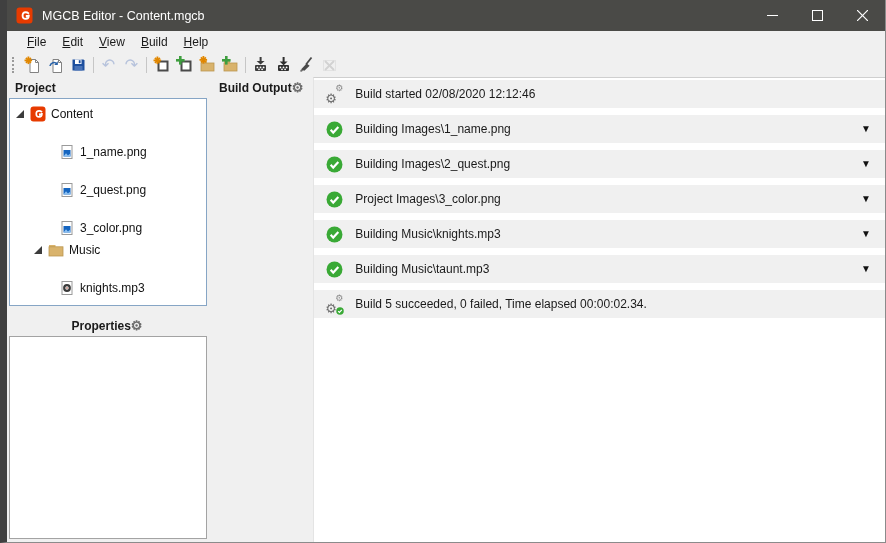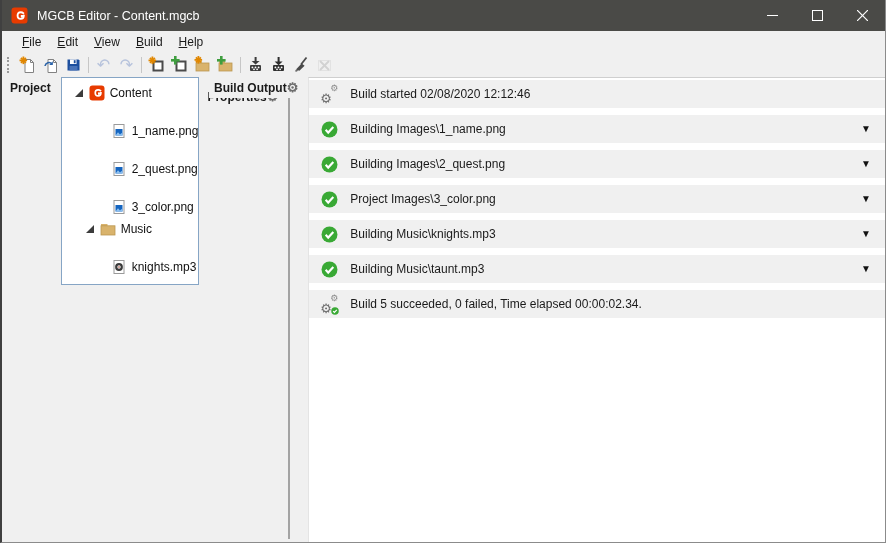--- a/index.html
+++ b/index.html
@@ -1,21 +1,21 @@
 <!DOCTYPE html>
 <html><head>
 <meta charset="utf-8">
 <style>
   * { box-sizing: border-box; margin: 0; padding: 0; }
   html, body { width: 886px; height: 543px; }
   body { font-family: "Liberation Sans", sans-serif; overflow: hidden; }
   #window {
     width: 886px; height: 543px; display: flex; flex-direction: column;
     background: #f0f0f0;
-    border-left: 2px solid #404040; border-right: 1px solid #8b8b8b; border-bottom: 1px solid #8b8b8b;
+    border-left: 7px solid #404040; border-right: 1px solid #8b8b8b; border-bottom: 1px solid #8b8b8b;
   }
 
   
   .titlebar { height: 31px; background: #4a4a47; display: flex; align-items: center; flex: none; }
   .titlebar .logo { width: 17px; height: 17px; margin: 0 9px 0 9px; flex: none; }
   .titlebar .title { color: #ffffff; font-size: 12.5px; flex: 1; white-space: nowrap; }
   .win-btn { width: 45px; height: 31px; display: flex; align-items: center; justify-content: center; flex: none; }
 
   
   .menubar { height: 21px; display: flex; align-items: center; padding-left: 12px; flex: none; }
@@ -24,28 +24,28 @@
 
   
   .toolbar { height: 25px; display: flex; align-items: center; padding-left: 3px; flex: none; }
   .grip { width: 7px; height: 16px; border-left: 2px dotted #9a9a9a; margin: 0 2px 0 2px; }
   .tbtn { width: 23px; height: 22px; display: flex; align-items: center; justify-content: center; }
   .tsep { width: 1px; height: 16px; background: #c6c6c6; margin: 0 3px; }
   .glyph-undo { font-size: 16px; color: #b7c3dc; line-height: 1; }
 
   
   .main { flex: 1; display: flex; min-height: 0; }
-  .left-col { width: 200px; flex: none; display: flex; flex-direction: row; }
+  .left-col { width: 200px; flex: none; display: flex; flex-direction: column; }
   .panel-header { height: 21px; display: flex; align-items: center; font-weight: bold; font-size: 12px; color: #1a1a1a; }
   .left-header { padding: 0 8px; }
   .tree-box { height: 208px; margin-left: 2px; background: #fff; border: 1px solid #86a5c5; padding-top: 4px; overflow: hidden; flex: none; }
   .tree-row { height: 22px; display: flex; align-items: center; font-size: 12px; color: #111; }
   .tree-arrow { width: 14px; display: flex; align-items: center; justify-content: flex-start; flex: none; }
   .tree-icon { width: 16px; height: 16px; margin-right: 5px; flex: none; }
-  .lvl0 { padding-left: 13px; } .lvl1 { padding-left: 24px; } .lvl2 { padding-left: 35px; margin-top: 16px; }
+  .lvl0 { padding-left: 6px; } .lvl1 { padding-left: 24px; } .lvl2 { padding-left: 35px; margin-top: 16px; }
   .props-header { margin-top: 9px; padding: 0 8px; display: flex; align-items: center; justify-content: center; }
   .props-box { flex: 1; margin: 0 0 3px 2px; background: #fff; border: 1px solid #a3a3a3; }
   .gear { font-size: 13px; color: #6d6d6d; line-height: 1; }
 
   .splitter { width: 7px; flex: none; }
 
   .right-col { flex: 1; display: flex; min-width: 0; }
   .right-header { background: #f0f0f0; padding: 0 10px 0 5px; display: flex; align-items: center; justify-content: space-between; }
   .rows { flex: 1; background: #fff; border-top: 1px solid #cfcfcf; border-left: 1px solid #e4e4e4; padding-top: 2px; overflow: hidden; }
   .orow { height: 28px; margin-bottom: 7px; background: #f0f0f0; display: flex; align-items: center; padding: 0 14px 0 12px; font-size: 12px; color: #1a1a1a; }

